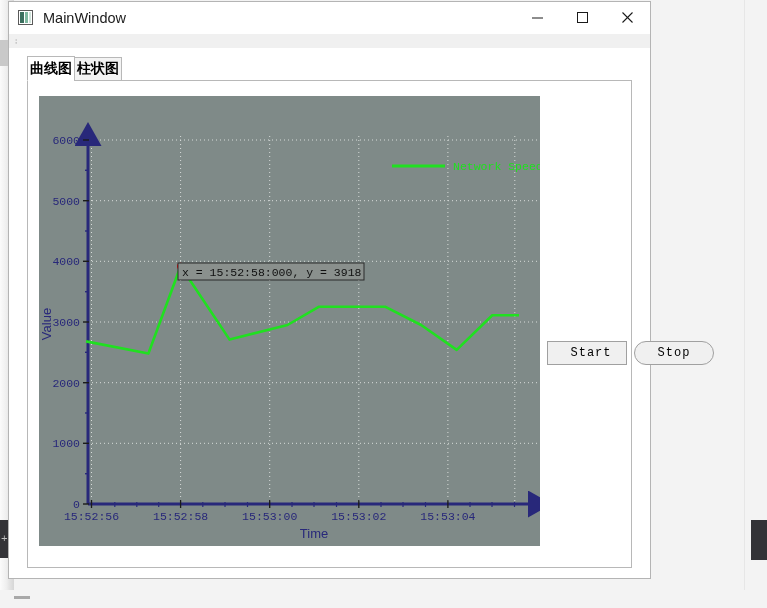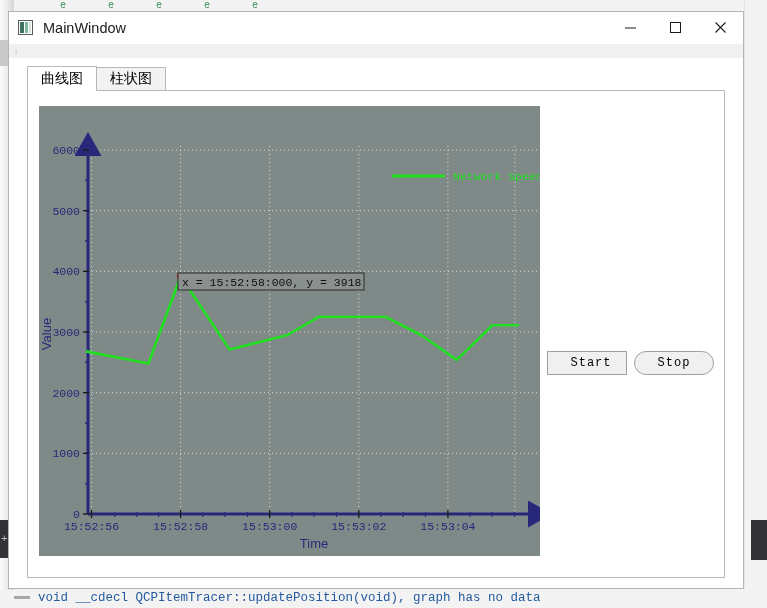--- a/index.html
+++ b/index.html
@@ -25,22 +25,22 @@
       font-family:"Liberation Mono",monospace;letter-spacing:18px;white-space:nowrap;opacity:.85;}
 
   
   #bg-console{position:absolute;left:0;bottom:0;width:767px;height:18px;background:#f3f3f3;}
   #bg-console .cline{position:absolute;left:38px;top:1px;color:#245a9e;
       font-family:"Liberation Mono",monospace;font-size:12.5px;white-space:nowrap;}
   #bg-console .cmark{position:absolute;left:14px;top:6px;width:16px;height:3px;background:#a8a8a8;}
 
   
   #main-window{
-    position:absolute;left:8px;top:1px;width:736px;height:578px;
-    background:#ffffff;border:1px solid #b4b4b4;box-sizing:border-box;margin-top:10px;
+    position:absolute;left:8px;top:1px;width:643px;height:578px;
+    background:#ffffff;border:1px solid #b4b4b4;box-sizing:border-box;
   }
   #titlebar{height:31px;background:#ffffff;display:flex;align-items:center;
     border-bottom:1px solid #ffffff;position:relative;}
   #app-icon{width:15px;height:15px;margin-left:9px;position:relative;
     border:1px solid #5a5a5a;background:#ffffff;box-sizing:border-box;}
   #app-icon .b1{position:absolute;left:1px;top:1px;width:4px;height:11px;background:#3b6f5e;}
   #app-icon .b2{position:absolute;left:6px;top:1px;width:3px;height:11px;background:#7fb8a0;}
   #app-icon .b3{position:absolute;left:10px;top:1px;width:2px;height:11px;background:#cfe3da;}
   #win-title{margin-left:10px;font-size:14.5px;color:#1a1a1a;}
   #win-buttons{margin-left:auto;display:flex;height:31px;}
@@ -48,22 +48,22 @@
     font-size:14px;color:#1a1a1a;}
   .winbtn svg{display:block;}
   #menustrip{height:14px;background:#f0f0f0;border-bottom:1px solid #dcdcdc;position:relative;}
   #menustrip .grip{position:absolute;left:5px;top:4px;font-size:7px;color:#9a9a9a;
     font-family:"Liberation Mono",monospace;}
 
   #client{position:absolute;left:0;top:46px;right:0;bottom:0;background:#ffffff;}
 
   
   #tabbar{position:absolute;left:18px;top:8px;height:25px;display:flex;align-items:flex-end;z-index:3;}
-  .tab{height:24px;padding:0 13px;display:flex;align-items:center;font-size:14px;color:#000;
-    border:1px solid #b8b8b8;box-sizing:border-box;background:#f3f3f3;margin-right:-1px;}
+  .tab{height:24px;padding:0 2px;display:flex;align-items:center;font-size:14px;color:#000;
+    border:1px solid #b8b8b8;box-sizing:border-box;background:#f3f3f3;margin-right:-1px;font-weight:bold;}
   .tab.active{background:#ffffff;border-bottom:1px solid #ffffff;height:25px;}
   #tabpage{position:absolute;left:18px;top:32px;right:18px;bottom:10px;
     border:1px solid #b8b8b8;background:#ffffff;box-sizing:border-box;}
 
   
   #plot{position:absolute;left:11px;top:15px;width:501px;height:450px;background:#7f8a88;}
   #plot svg{display:block;}
 
   
   .qbtn{position:absolute;width:80px;height:24px;background:#f0f0f0;border:1px solid #a0a0a0;
@@ -83,21 +83,20 @@
   <div class="bg-tabrow"></div>
   <div class="bg-dark-box"></div>
   <div class="bg-plus">+</div>
   <div class="bg-right"></div>
   <div class="bg-right-dark"></div>
   <div class="bg-topcode">e e e e e</div>
 </div>
 
 <div id="bg-console">
   <div class="cmark"></div>
-  <div class="cline">void __cdecl QCPItemTracer::updatePosition(void), graph has no data</div>
 </div>
 
 <div id="main-window">
 
   <div id="titlebar">
     <div id="app-icon">
       <div class="b1"></div>
         <div class="b2"></div>
         <div class="b3"></div>
     </div>

